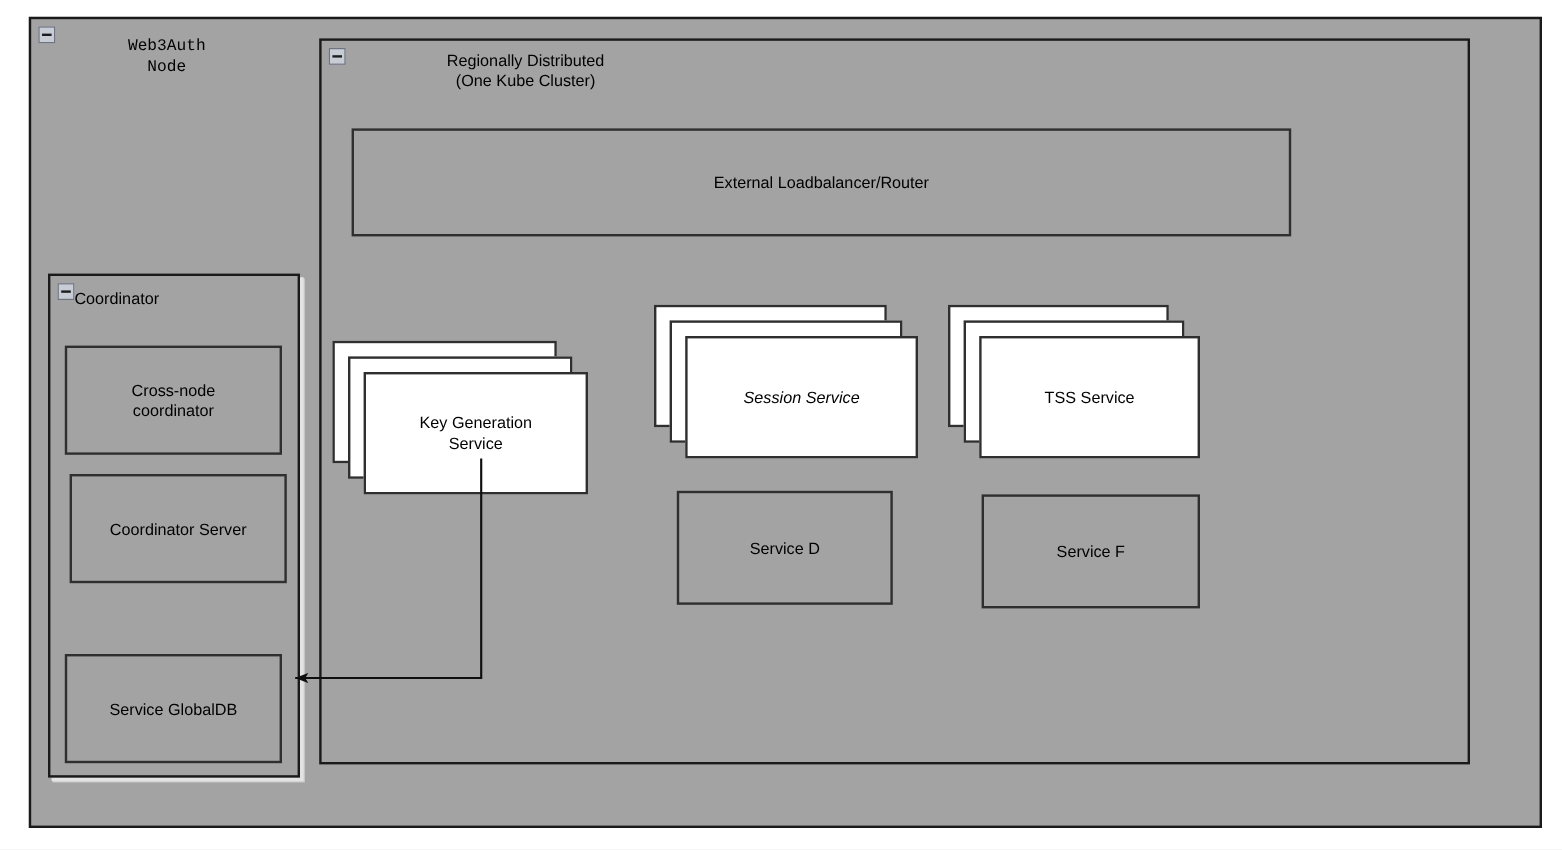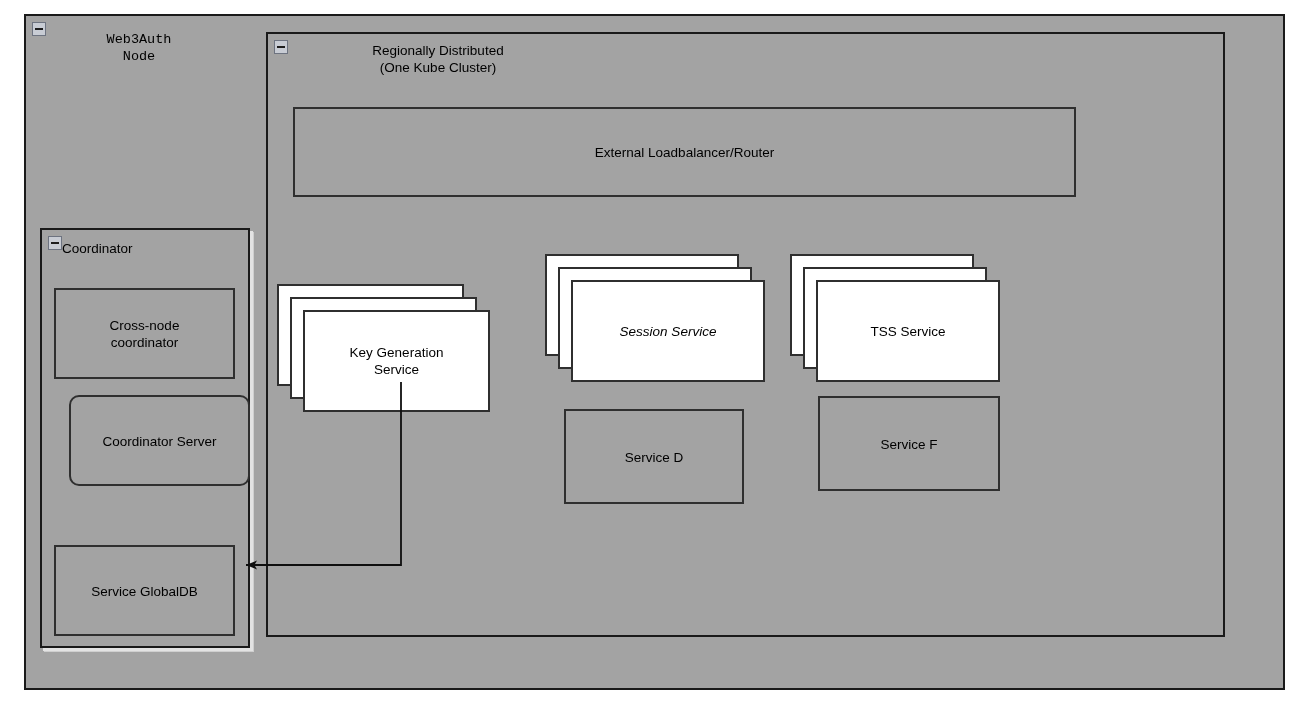--- a/index.html
+++ b/index.html
@@ -149,35 +149,35 @@
     <div class="sheet" style="left:13px; top:13px; width:184px; height:102px;"></div>
     <div class="sheet" style="left:26px; top:26px; width:184px; height:102px;">
       <span class="box-label">TSS Service</span>
     </div>
   </div>
 
   <div class="node" style="left:564px; top:409px; width:180px; height:95px;">
     <span class="box-label">Service D</span>
   </div>
 
-  <div class="node" style="left:818px; top:396px; width:182px; height:95px;">
+  <div class="node" style="left:818px; top:412px; width:182px; height:95px;">
     <span class="box-label">Service F</span>
   </div>
 
   <div class="node container container-shadowed" style="left:40px; top:228px; width:210px; height:420px;">
     <span class="collapse-icon"></span>
   </div>
   <div class="container-title" style="left:62px; top:240px; width:150px; text-align:left;">Coordinator</div>
 
   <div class="node" style="left:54px; top:288px; width:181px; height:91px;">
     <span class="box-label">Cross-node
 coordinator</span>
   </div>
 
-  <div class="node" style="left:69px; top:395px; width:181px; height:91px;border-radius:10px;">
+  <div class="node" style="left:58px; top:395px; width:181px; height:91px;">
     <span class="box-label">Coordinator Server</span>
   </div>
 
   <div class="node" style="left:54px; top:545px; width:181px; height:91px;">
     <span class="box-label">Service GlobalDB</span>
   </div>
 
   <svg class="connector" viewBox="0 0 1302 708" width="1302" height="708">
     <defs>
       <marker id="arrow-end" markerWidth="12" markerHeight="10" refX="11" refY="5" orient="auto" markerUnits="userSpaceOnUse">

